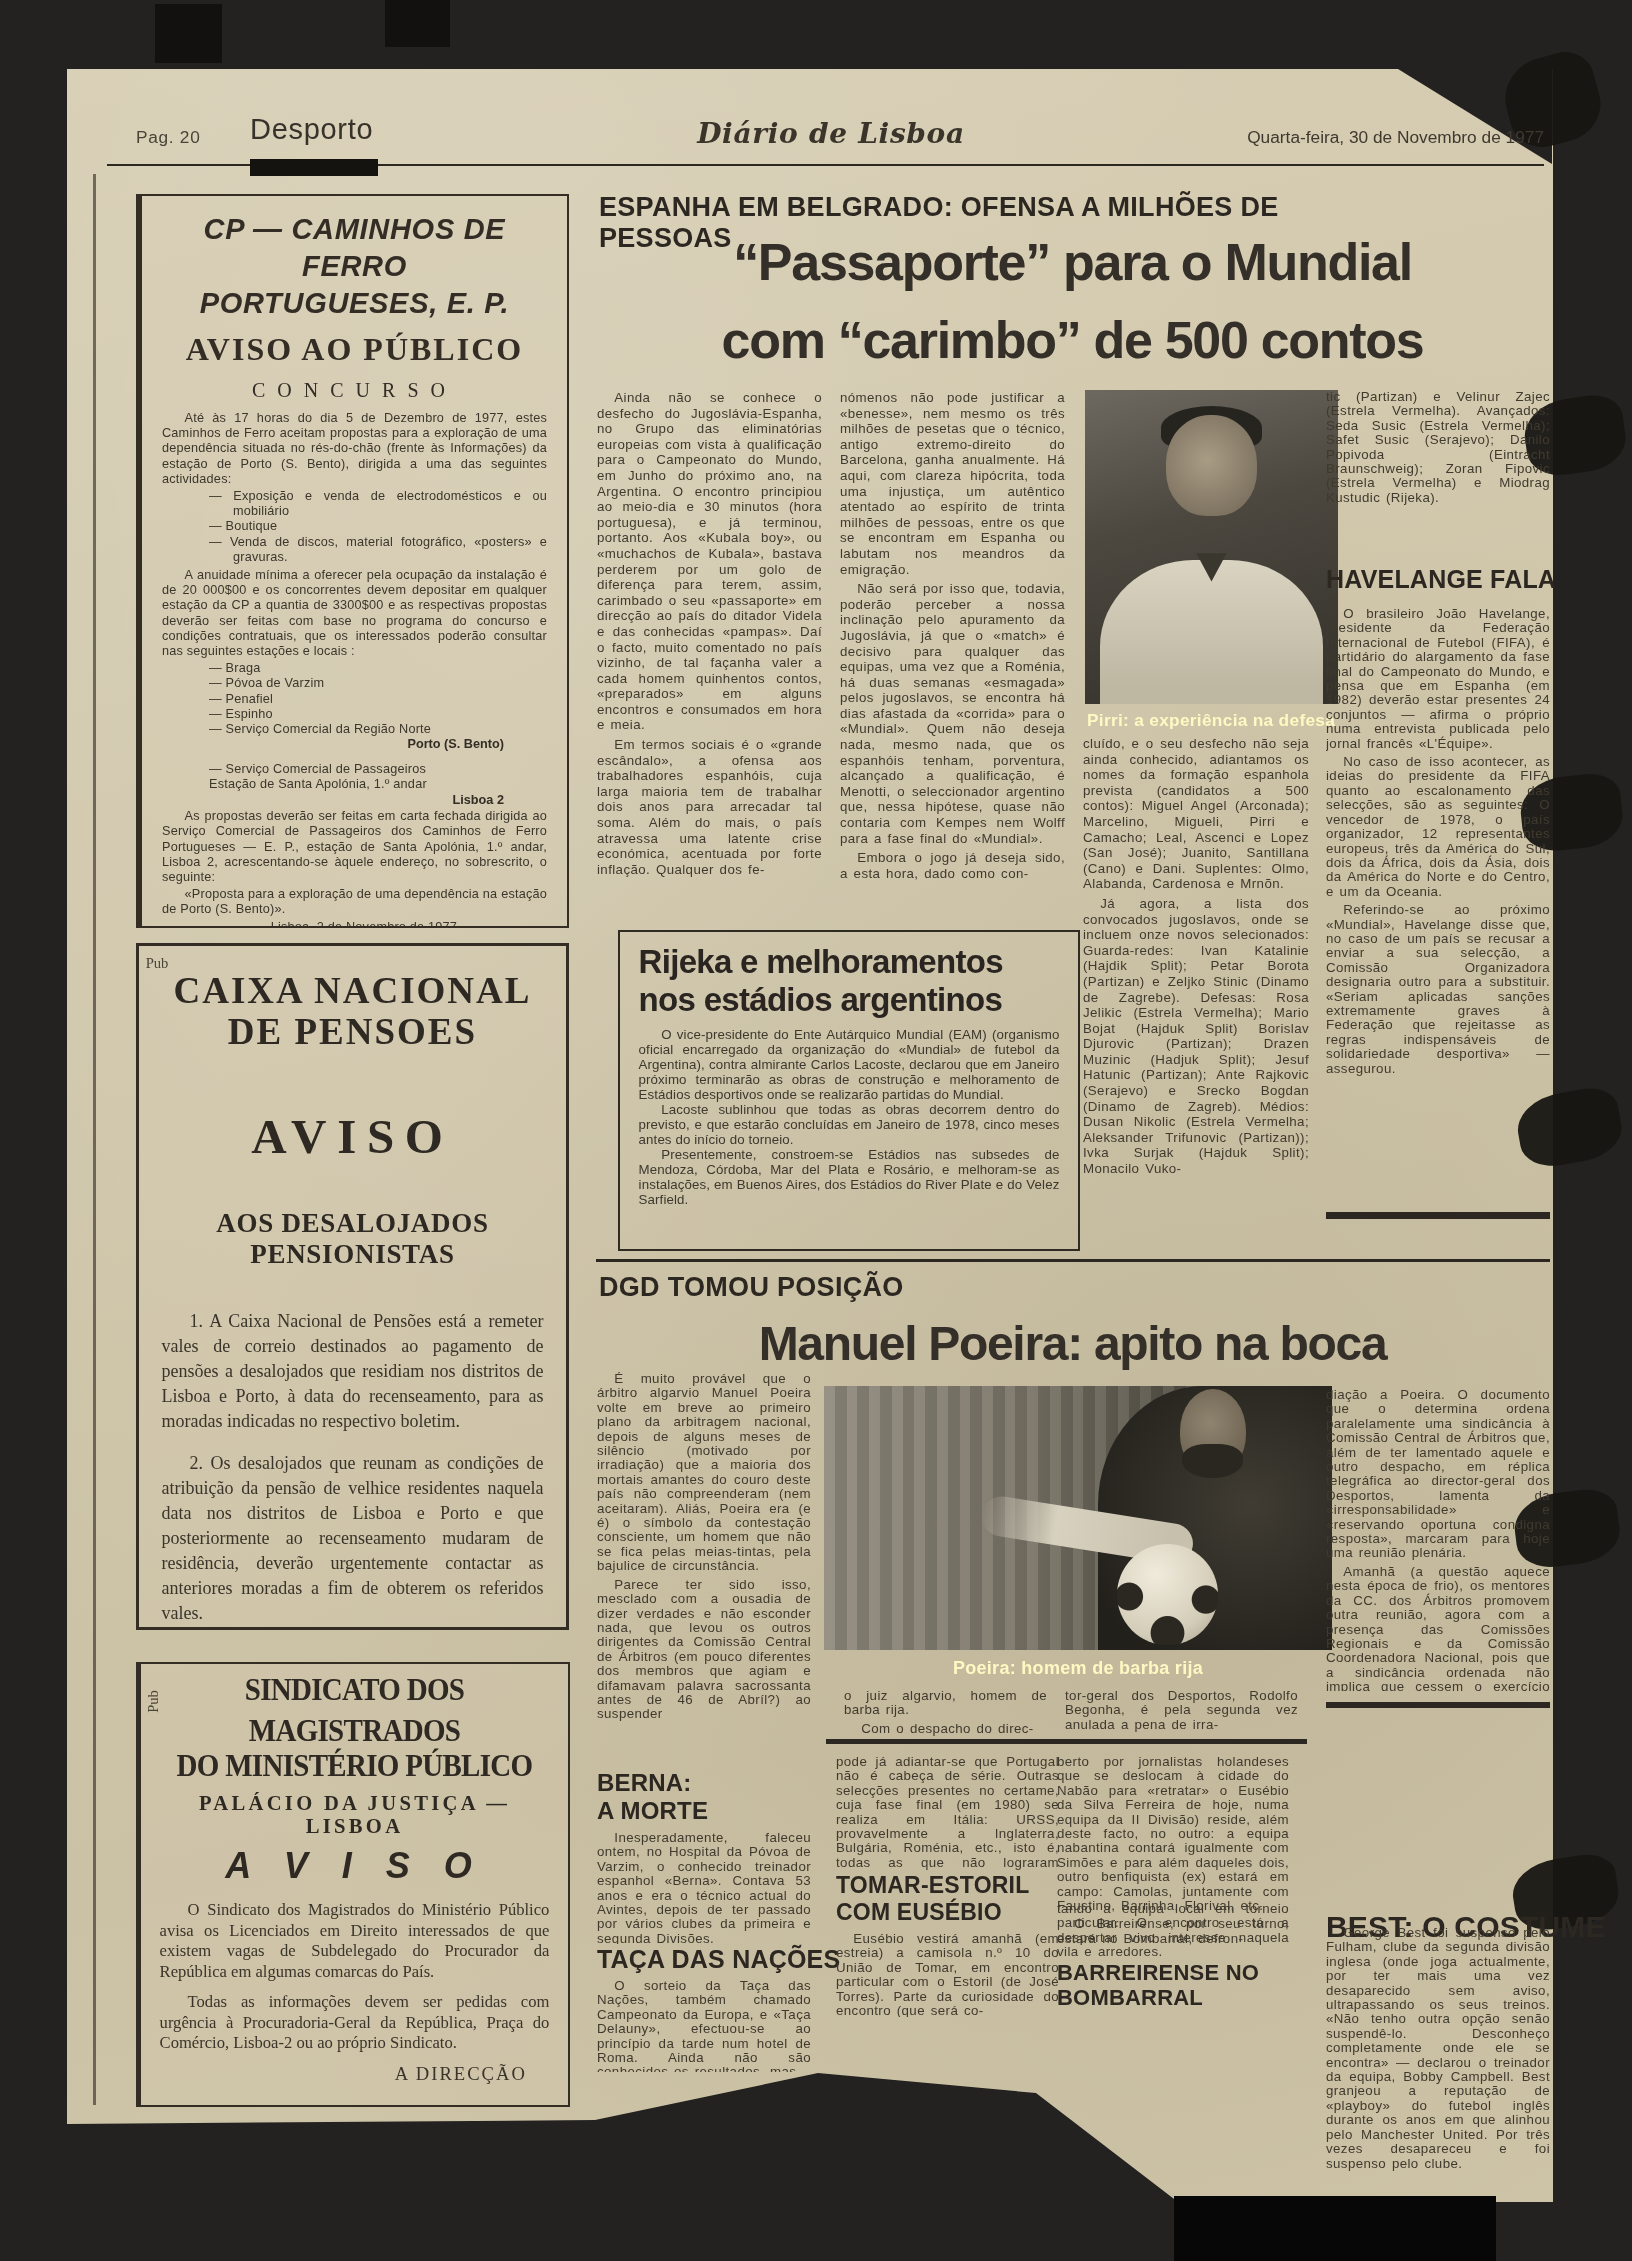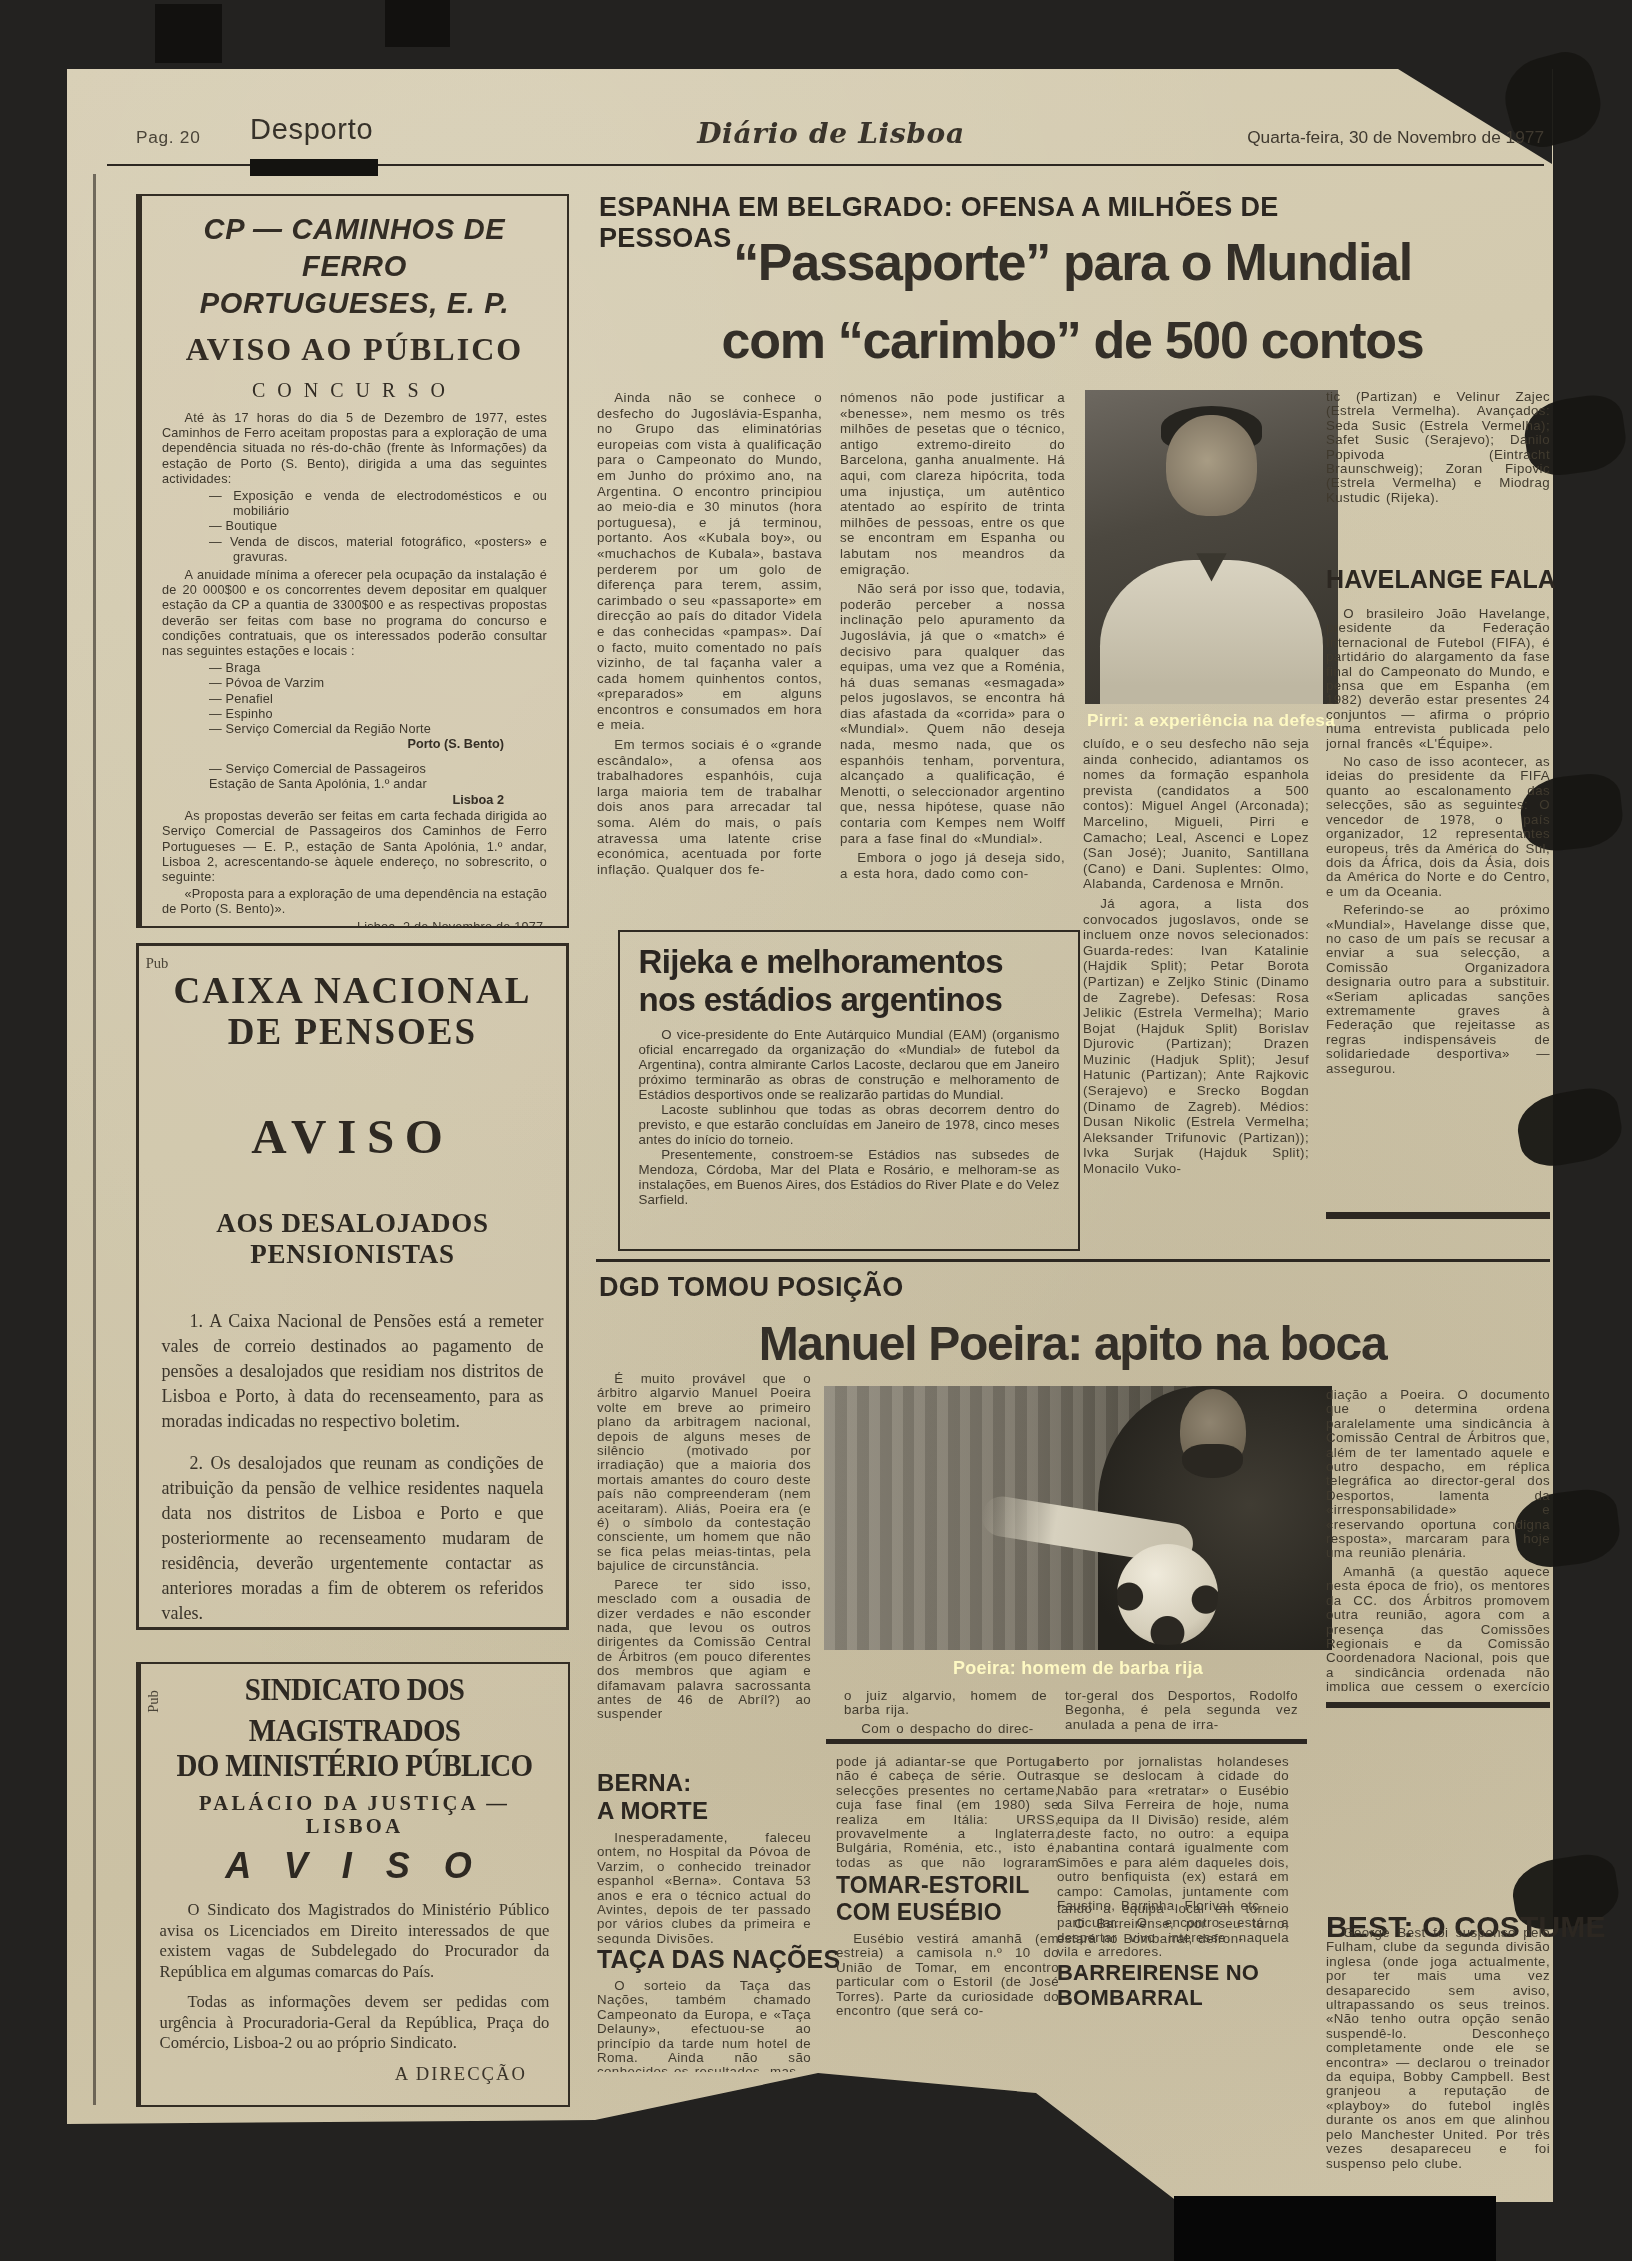--- a/index.html
+++ b/index.html
@@ -123,21 +123,21 @@
       <p>—  Serviço Comercial da Região Norte</p>
     </div>
   <div class="cp-right">Porto (S. Bento)</div>
   <div class="cp-body cp-list">
       <p>—  Serviço Comercial de Passageiros</p>
       <p>Estação de Santa Apolónia, 1.º andar</p>
     </div>
   <div class="cp-right">Lisboa 2</div>
   <div class="cp-body" style="margin-top:1.3px;text-indent:22.6px;">As propostas deverão ser feitas em carta fechada dirigida ao Serviço Comercial de Passageiros dos Caminhos de Ferro Portugueses — E. P., estação de Santa Apolónia, 1.º andar, Lisboa 2, acrescentando-se àquele endereço, no sobrescrito, o seguinte:</div>
   <div class="cp-body" style="margin-top:1.3px;text-indent:22.6px;">«Proposta para a exploração de uma dependência na estação de Porto (S. Bento)».</div>
-  <div class="cp-body" style="margin-top:2.7px;text-indent:22.6px;text-align:right;">Lisboa, 2 de Novembro de 1977.</div>
+  <div class="cp-body" style="margin-top:2.7px;text-indent:22.6px;text-align:center;">Lisboa, 2 de Novembro de 1977.</div>
 </div>
 
 <div class="adbox" style="left:136px;top:943px;width:433px;height:687px;border-width:3.3px;padding:13.3px 22.6px;overflow:hidden;">
   <div class="pub" style="left:6.7px;top:9.3px;">Pub</div>
   <div class="cx-title" style="margin-top:10.7px;">CAIXA NACIONAL</div>
   <div class="cx-title">DE PENSOES</div>
   <div class="cx-aviso">AVISO</div>
   <div class="cx-sub">AOS DESALOJADOS PENSIONISTAS</div>
   <div class="cx-body">
       <p>1.  A Caixa Nacional de Pensões está a remeter vales de correio destinados ao pagamento de pensões a desalojados que residiam nos distritos de Lisboa e Porto, à data do recenseamento, para as moradas indicadas no respectivo boletim.</p>

